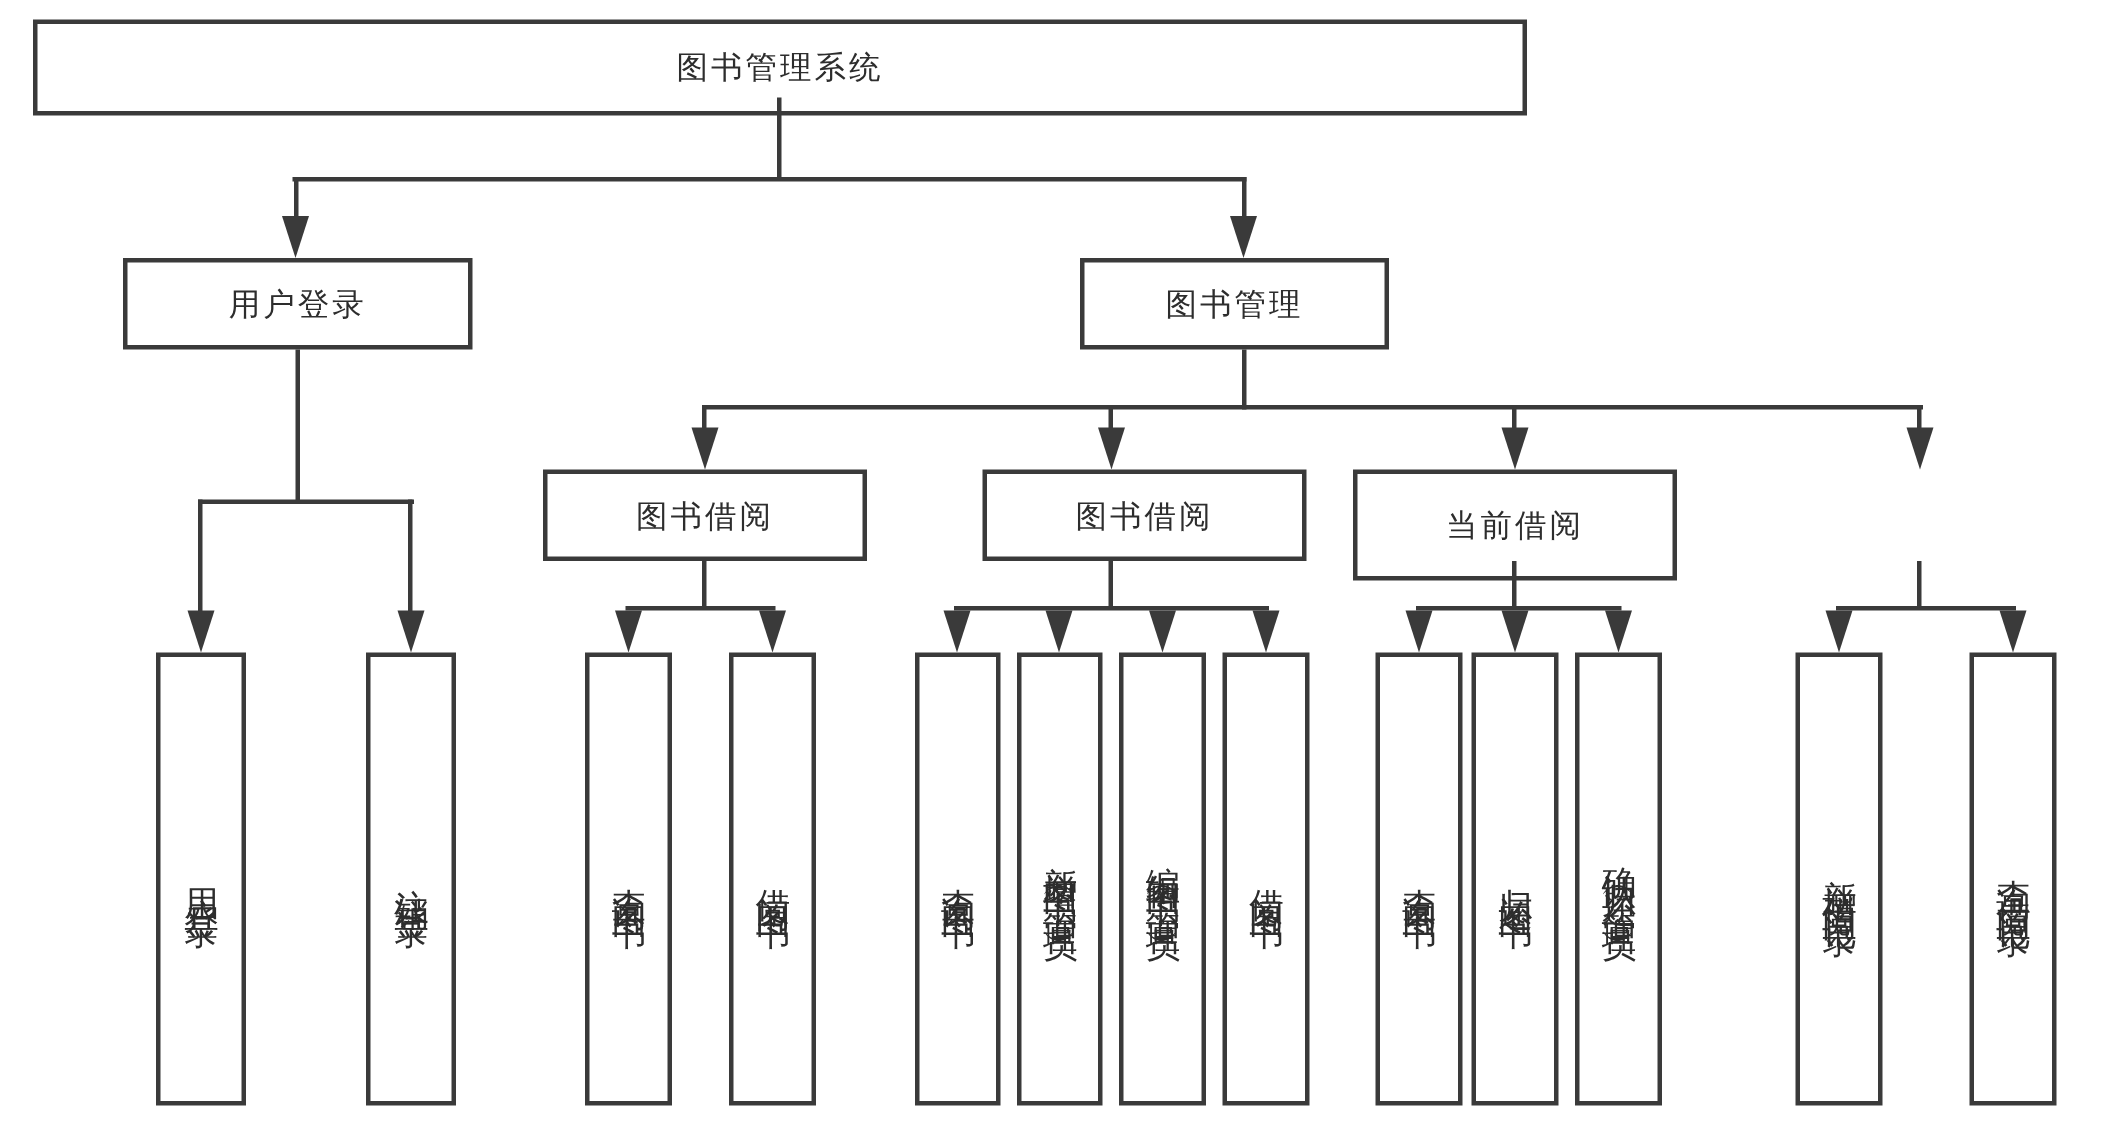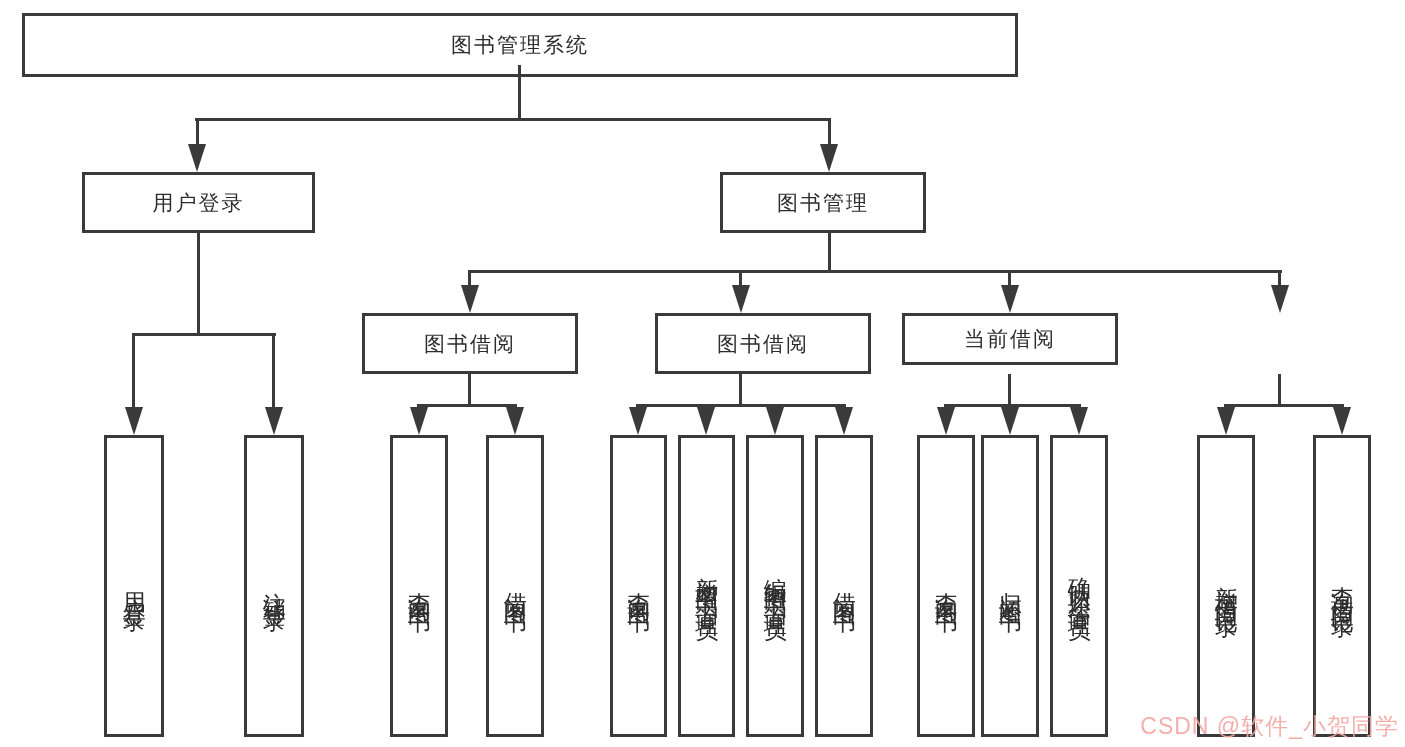--- a/index.html
+++ b/index.html
@@ -70,21 +70,21 @@
   <div class="ah" style="left:732px; top:285px;"></div>
   <div class="ah" style="left:1001px; top:285px;"></div>
   <div class="ah" style="left:1271px; top:285px;"></div>
 
   <div class="box" style="left:362px; top:313px; width:216px; height:61px;">
     <span>图书借阅</span>
   </div>
   <div class="box" style="left:655px; top:313px; width:216px; height:61px;">
     <span>图书借阅</span>
   </div>
-  <div class="box" style="left:902px; top:313px; width:216px; height:52px;">
+  <div class="box" style="left:902px; top:313px; width:216px; height:74px;">
     <span>当前借阅</span>
   </div>
 
   <div class="vl" style="left:468px; top:374px; height:32px;"></div>
   <div class="hl" style="left:417px; top:404px; width:100px;"></div>
   <div class="ah" style="left:410px; top:407px;"></div>
   <div class="ah" style="left:506px; top:407px;"></div>
 
   <div class="vl" style="left:739px; top:374px; height:32px;"></div>
   <div class="hl" style="left:636px; top:404px; width:210px;"></div>
@@ -141,15 +141,14 @@
     <span class="vtext">确认归还（管理员）</span>
   </div>
 
   <div class="box leaf" style="left:1197px; top:435px; width:58px; height:302px;">
     <span class="vtext">新增借阅记录</span>
   </div>
   <div class="box leaf" style="left:1313px; top:435px; width:58px; height:302px;">
     <span class="vtext">查询借阅记录</span>
   </div>
 
-  <div class="watermark">CSDN @软件_小贺同学</div>
 
 </div>
 
 </body></html>

